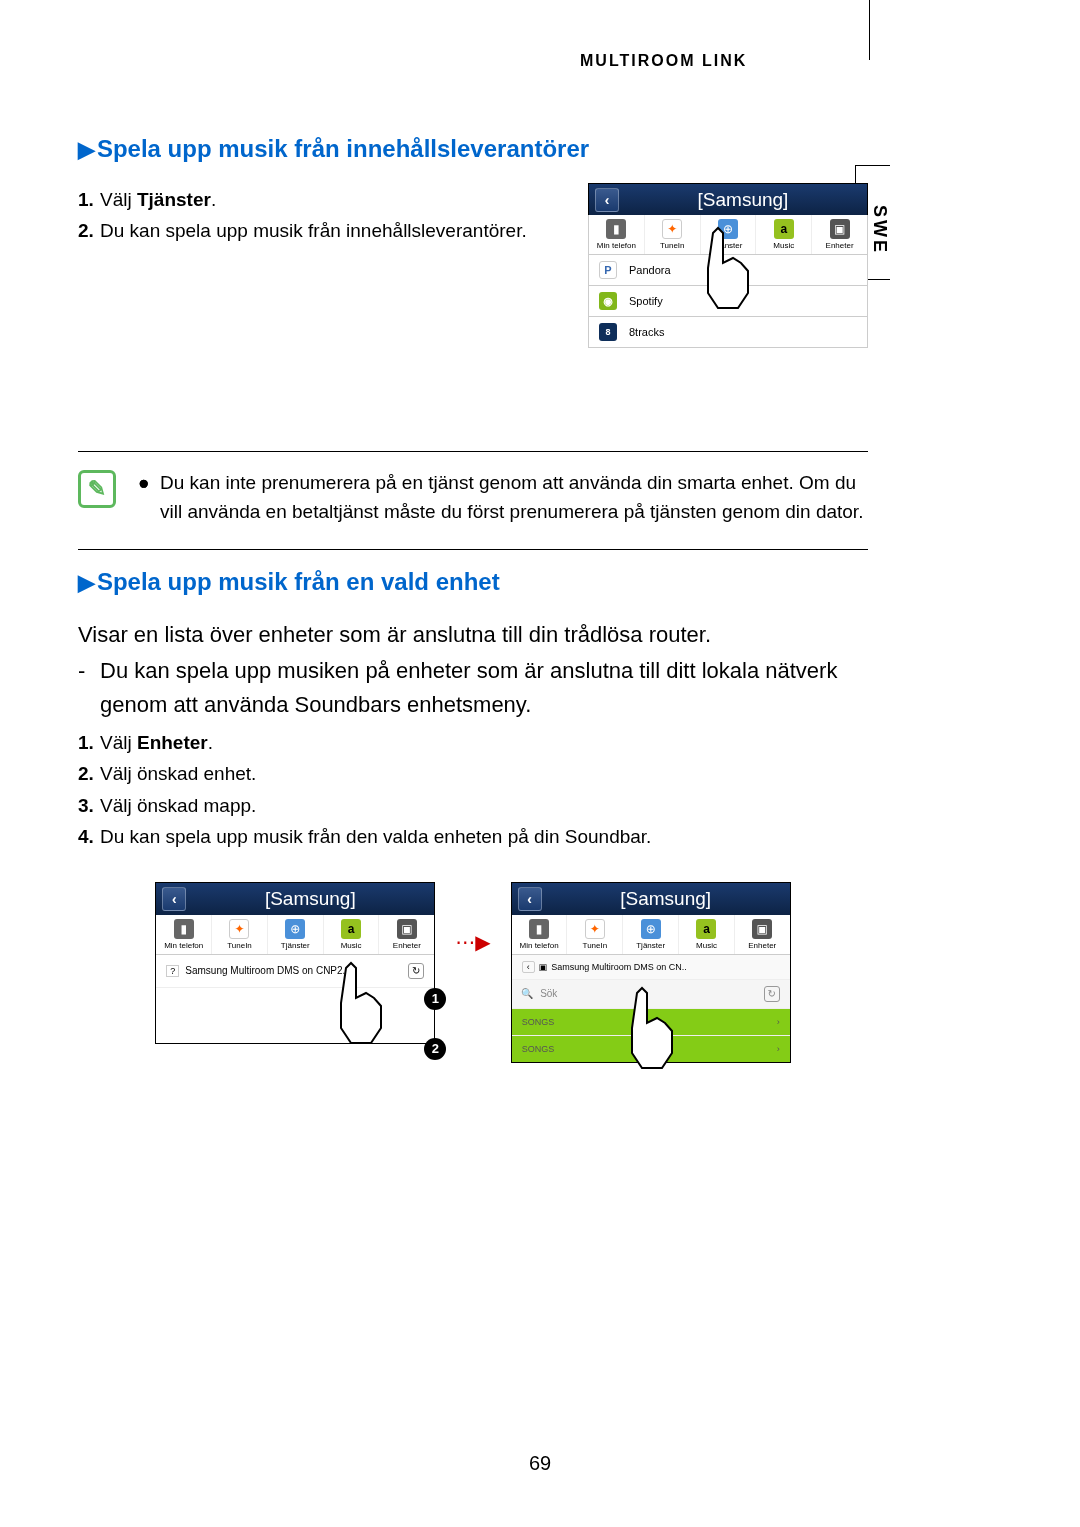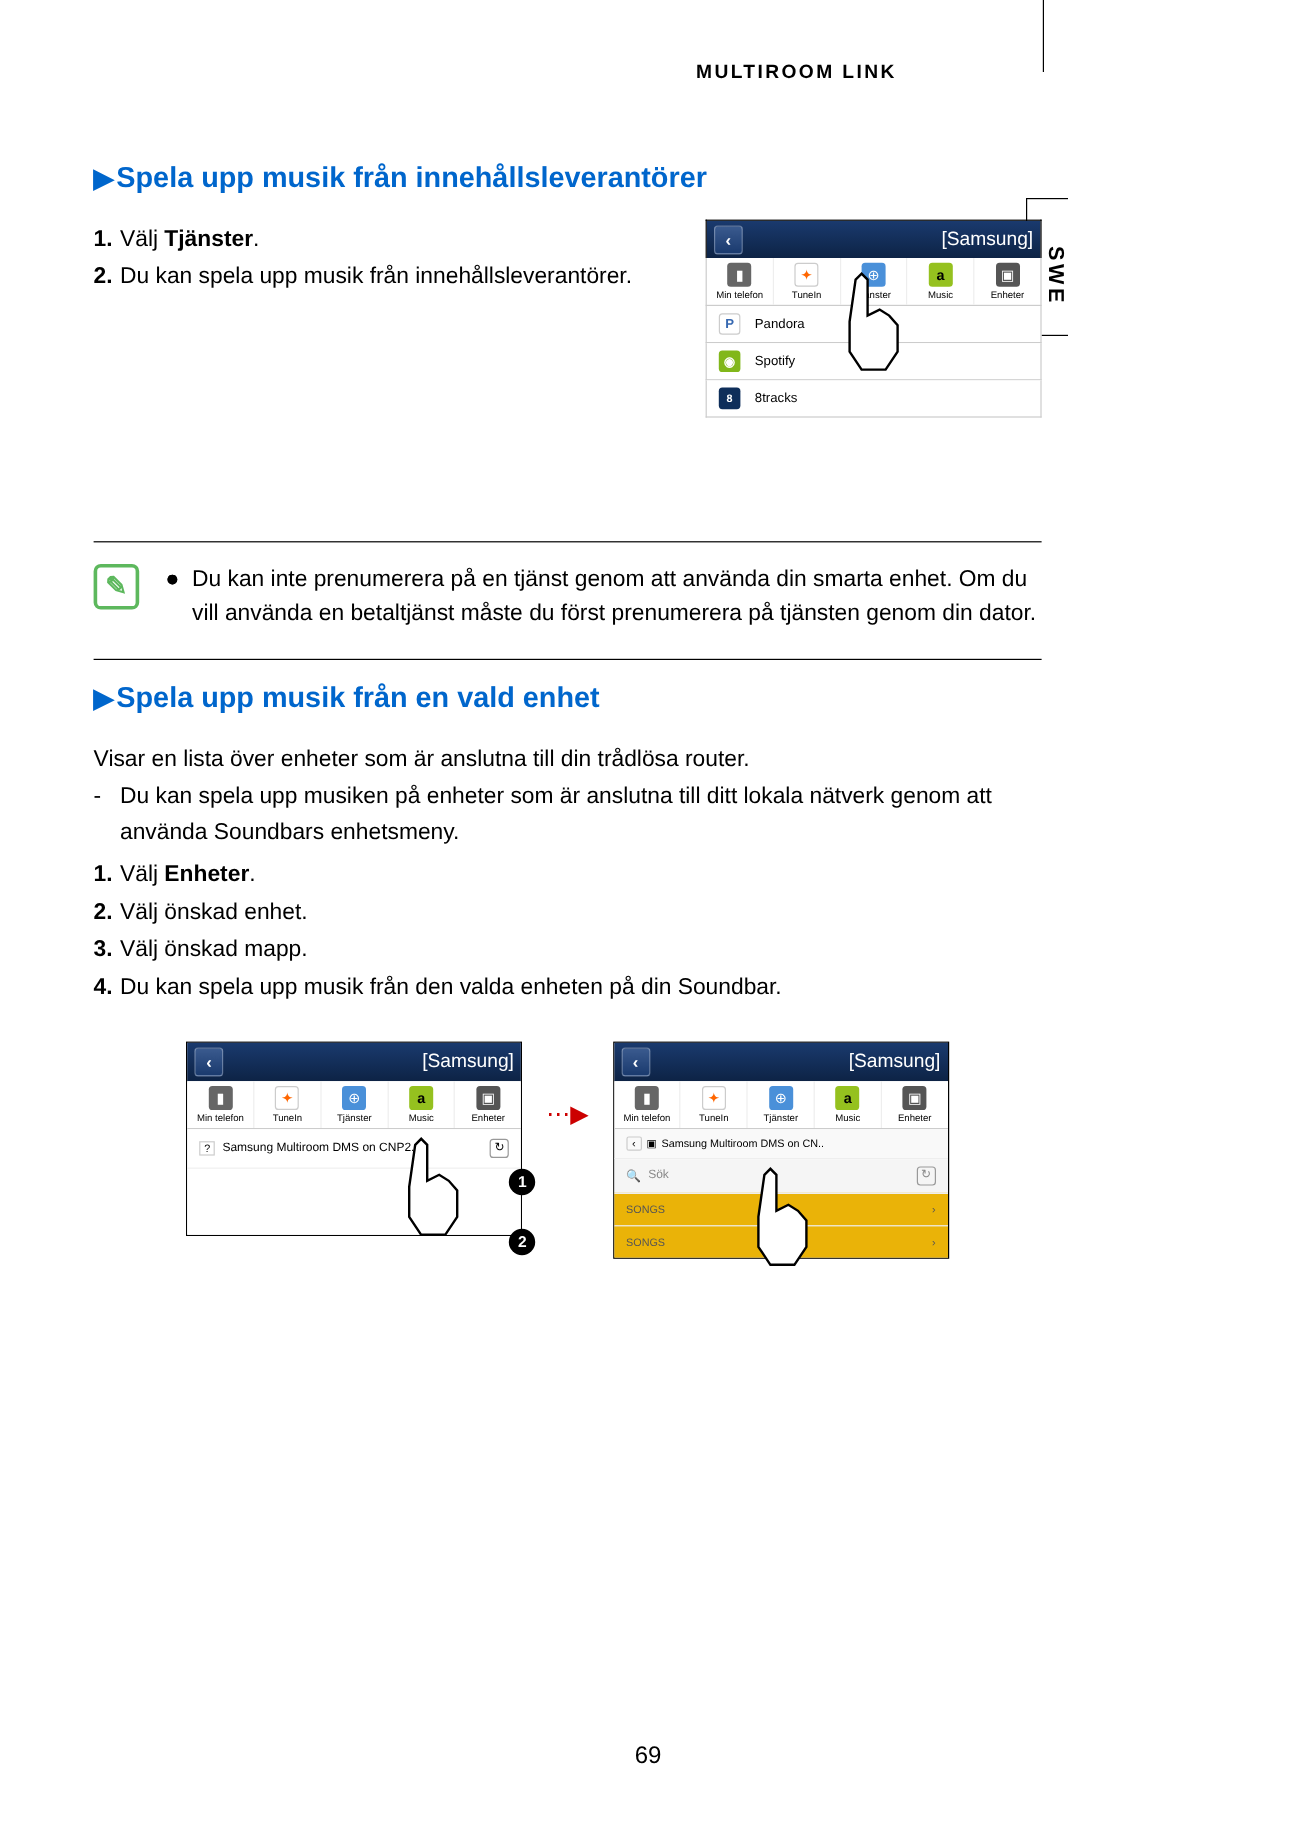--- a/index.html
+++ b/index.html
@@ -104,22 +104,22 @@
     align-items: center;
     justify-content: center;
     color: #fff;
     font-weight: bold;
     margin-right: 6px;
     border: 1px solid rgba(255,255,255,0.3);
     font-size: 14px;
   }
   .phone-title {
     flex: 1;
-    text-align: right;
-    font-size: 16px;
+    text-align: center;
+    font-size: 19px;
   }
   .nav-row {
     display: flex;
     background: #fff;
     border: 1px solid #ccc;
     border-top: none;
   }
   .nav-item {
     flex: 1;
     text-align: center;
@@ -204,21 +204,21 @@
   }
   .note-bullet {
     position: absolute;
     left: 0;
     top: 0;
   }
   .section2 {
     margin-top: 18px;
   }
   .body-text {
-    font-size: 19px;
+    font-size: 22px;
     line-height: 1.55;
     margin-bottom: 2px;
   }
   .dash-item {
     padding-left: 22px;
     position: relative;
   }
   .dash-item::before {
     content: "-";
     position: absolute;
@@ -281,21 +281,21 @@
     font-size: 10px;
     color: #888;
   }
   .folder-row {
     padding: 8px 10px;
     border-top: 1px solid #eee;
     font-size: 9px;
     color: #555;
     display: flex;
     justify-content: space-between;
-    background: #eab308;
+    background: #84cc16;
   }
   .crumb-row {
     padding: 6px 10px;
     background: #f9f9f9;
     border-bottom: 1px solid #eee;
     font-size: 9px;
     display: flex;
     align-items: center;
   }
   .crumb-back {

